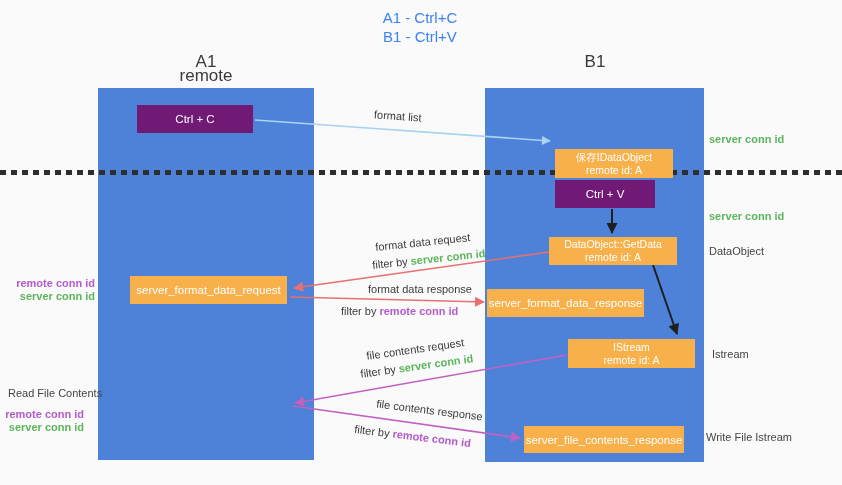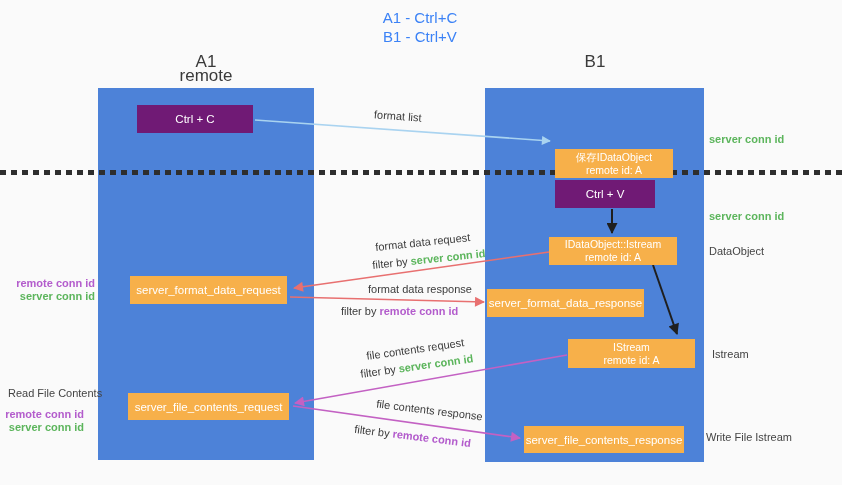--- a/index.html
+++ b/index.html
@@ -86,34 +86,33 @@
   <div class="abs node green-box" style="left:137px;top:105px;width:116px;height:28px;">Ctrl + C</div>
 
   <div class="abs node orange-box two-line" style="left:555px;top:129px;width:118px;height:29px;margin-top:20px;">
     <div>保存IDataObject</div>
     <div>remote id: A</div>
   </div>
 
   <div class="abs node green-box" style="left:555px;top:180px;width:100px;height:28px;">Ctrl + V</div>
 
   <div class="abs node orange-box two-line" style="left:549px;top:237px;width:128px;height:28px;">
-    <div>IDataObject::Istream</div>
+    <div>DataObject::GetData</div>
     <div>remote id: A</div>
   </div>
 
   <div class="abs node orange-box one-line" style="left:487px;top:289px;width:157px;height:28px;">server_format_data_response</div>
 
   <div class="abs node orange-box one-line" style="left:130px;top:276px;width:157px;height:28px;">server_format_data_request</div>
 
   <div class="abs node orange-box two-line" style="left:568px;top:339px;width:127px;height:29px;">
     <div>IStream</div>
     <div>remote id: A</div>
   </div>
 
-  <div class="abs node orange-box one-line" style="left:128px;top:393px;width:161px;height:27px;">server_file_contents_request</div>
 
   <div class="abs node orange-box one-line" style="left:524px;top:426px;width:160px;height:27px;text-align:center;">server_file_contents_response</div>
 
   <div class="abs lbl" style="left:374px;top:110px;transform:rotate(4deg);">format list</div>
 
   <div class="abs lbl" style="left:375px;top:236px;transform:rotate(-6deg);">format data request</div>
   <div class="abs lbl" style="left:372px;top:253px;transform:rotate(-6deg);">
     <span class="filter-prefix">filter by</span><span class="g">server conn id</span>
   </div>
 

